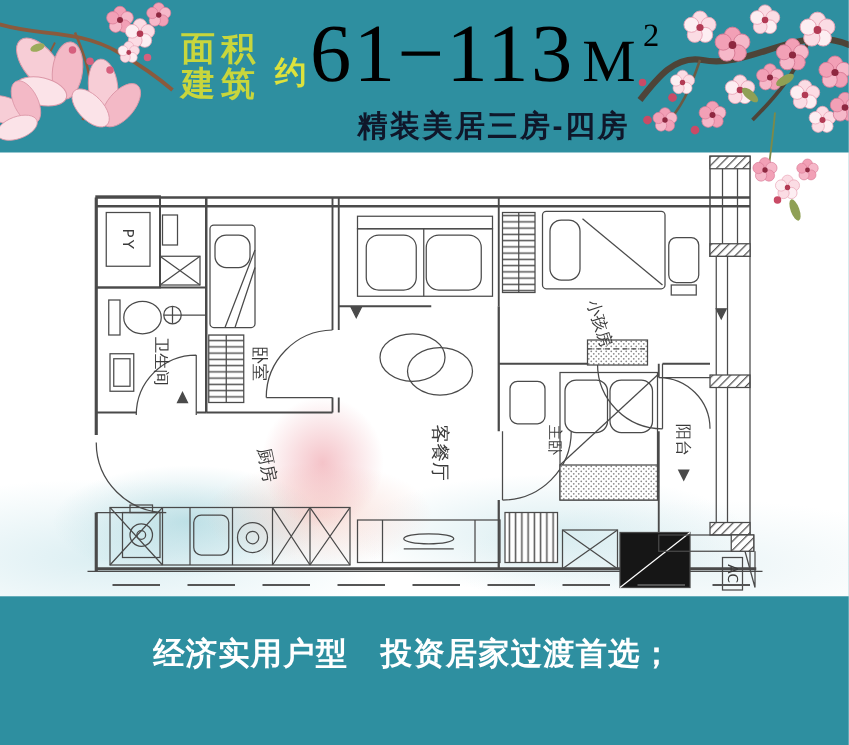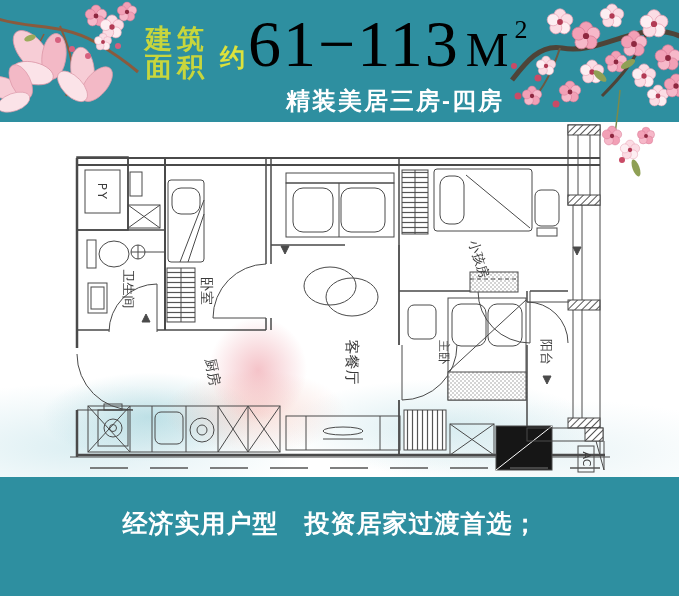--- a/index.html
+++ b/index.html
@@ -30,21 +30,21 @@
     position:absolute;left:220px;top:41px;color:#dde23c;font-weight:bold;font-size:25px;
   }
   .hdr-value{
     position:absolute;left:248px;top:6px;color:#000000;
     font-family:"Liberation Serif","DejaVu Serif",serif;font-weight:normal;white-space:nowrap;
   }
   .hdr-value .num{font-size:66px;letter-spacing:2px;}
   .hdr-value .unit{font-size:48px;margin-left:6px;}
   .hdr-value .sup{font-size:26px;vertical-align:28px;}
   .hdr-subtitle{
-    position:absolute;left:286px;top:85px;color:#ffffff;font-weight:bold;
+    position:absolute;left:286px;top:85px;color:#0f172a;font-weight:bold;
     font-size:24px;letter-spacing:2px;white-space:nowrap;
   }
   
   .footer{
     position:absolute;left:0;top:501px;width:661px;text-align:center;
     color:#ffffff;font-weight:bold;font-size:25px;letter-spacing:1px;
   }
   .footer .line{white-space:pre;line-height:45px;}
 </style>
 </head>
@@ -275,22 +275,22 @@
 
     <use href="#blossomD" transform="translate(612,136) scale(.9)"></use>
     <use href="#blossomL" transform="translate(630,150) scale(.9)"></use>
     <use href="#blossomD" transform="translate(646,136) scale(.8)"></use>
     <circle cx="622" cy="160" r="3" fill="#c94b66"></circle>
     <ellipse cx="636" cy="168" rx="9" ry="3.5" fill="#8fa055" transform="rotate(70 636 168)"></ellipse>
   </g>
 </svg>
 
 <div class="hdr-label">
+  <div>面积</div>
   <div>建筑</div>
-  <div>面积</div>
 </div>
 <div class="hdr-approx">约</div>
 <div class="hdr-value">
   <span class="num">61−113</span><span class="unit">M</span><span class="unit sup">2</span>
 </div>
 <div class="hdr-subtitle">精装美居三房-四房</div>
 
 <div class="footer">
   <div class="line">经济实用户型　投资居家过渡首选；</div>
 </div>

